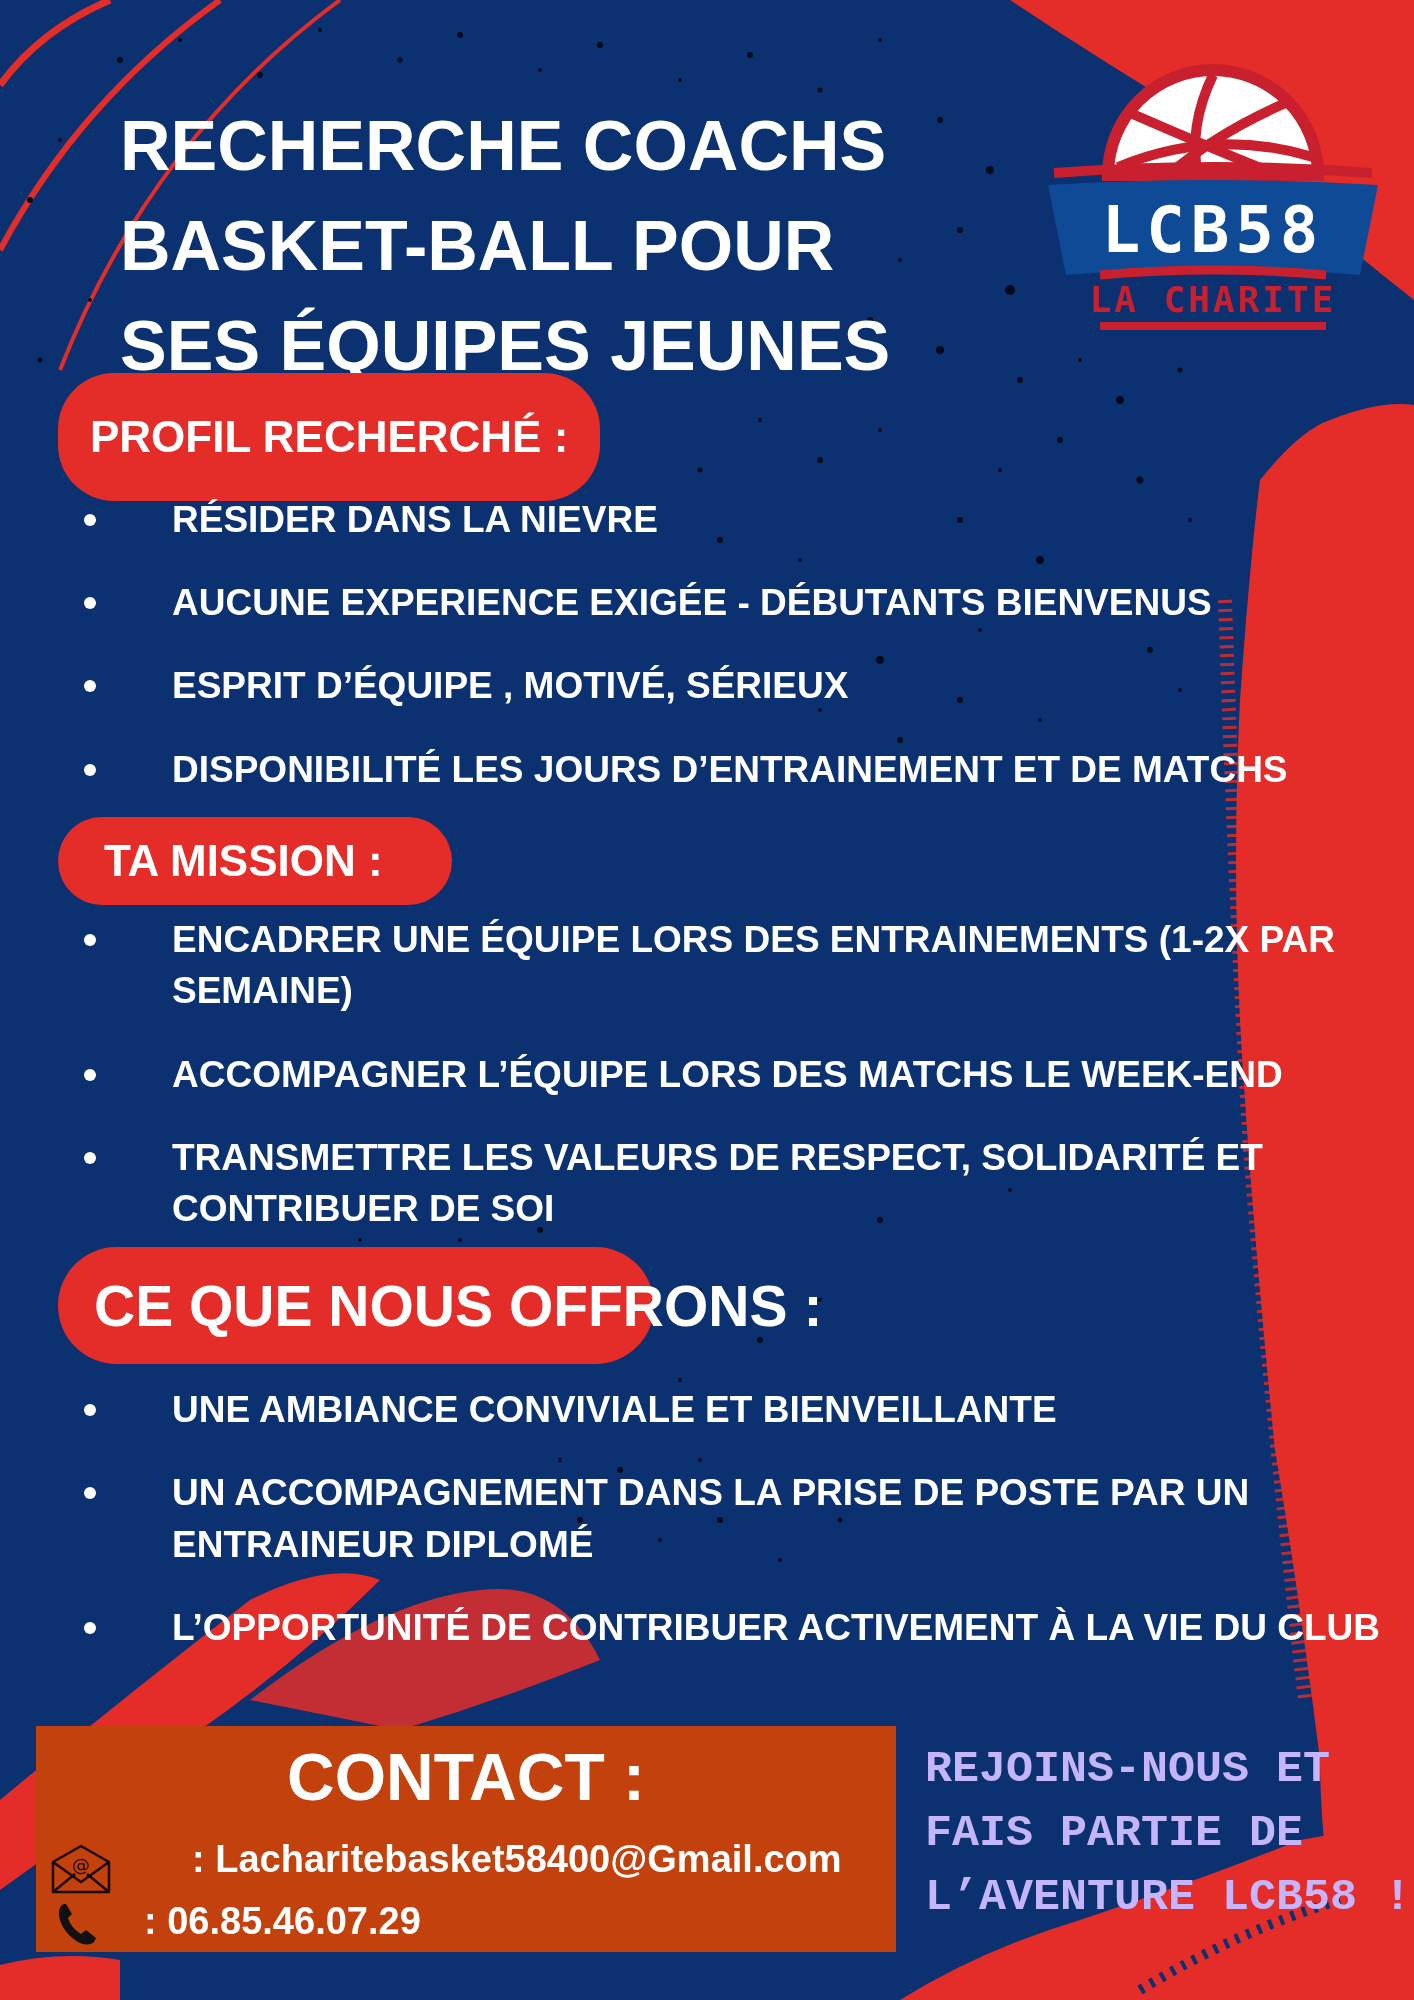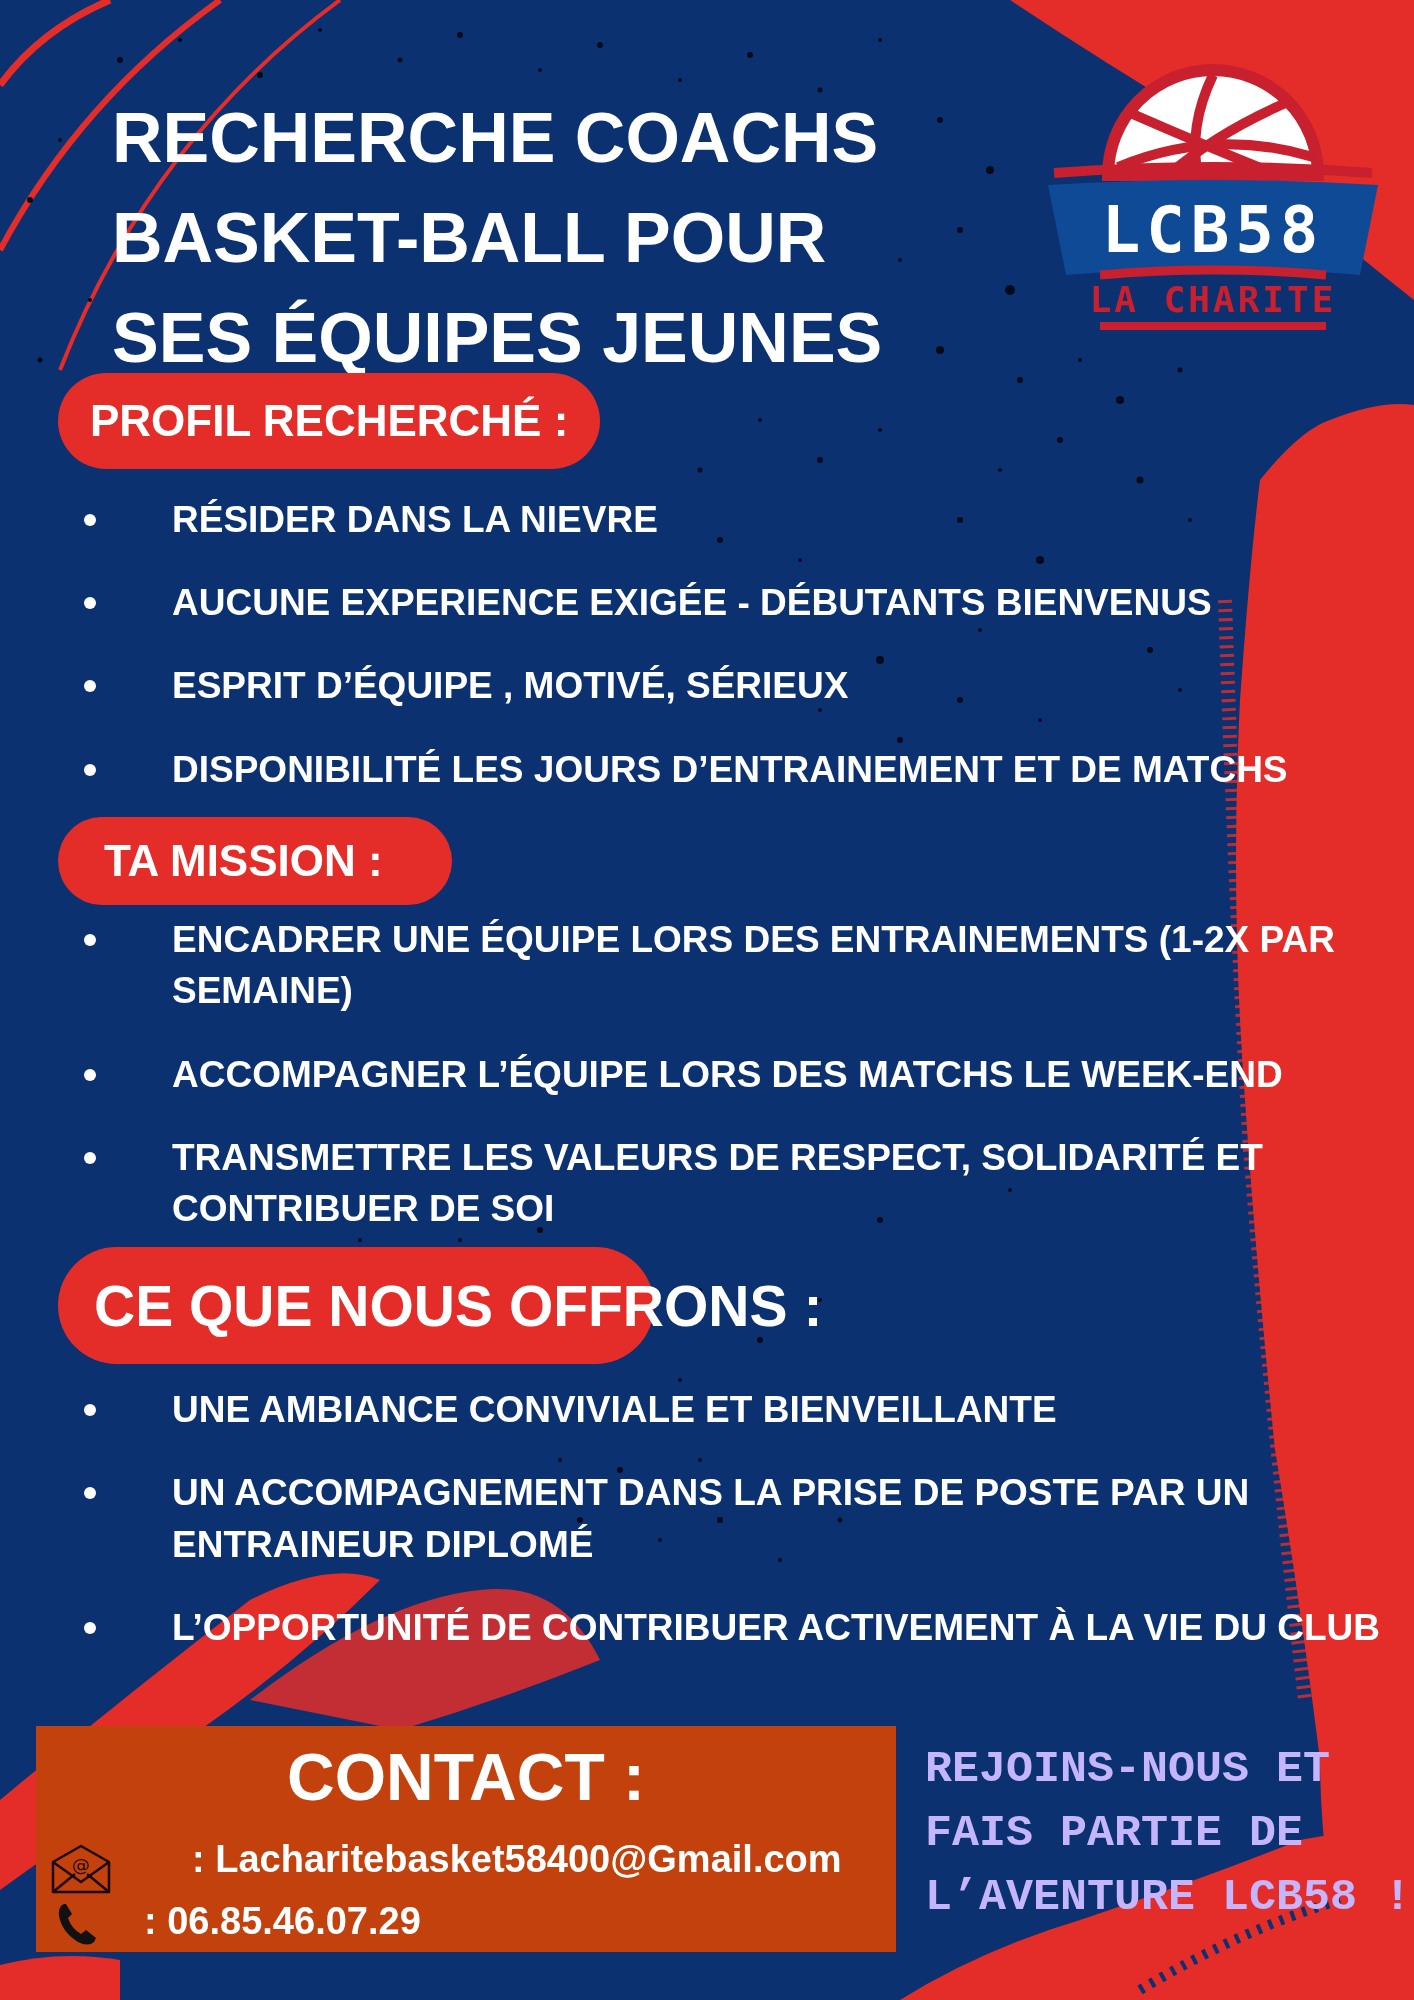--- a/index.html
+++ b/index.html
@@ -109,21 +109,21 @@
         <circle cx="360" cy="1240" r="2"></circle>
         <circle cx="1010" cy="1190" r="2"></circle>
         <circle cx="880" cy="1220" r="3"></circle>
       <circle cx="60" cy="140" r="2"></circle>
         <circle cx="30" cy="200" r="3"></circle>
         <circle cx="90" cy="300" r="2"></circle>
         <circle cx="40" cy="360" r="2.5"></circle>
     </g>
   </svg>
 
-  <h1 class="title" style="margin:8px;">
+  <h1 class="title" style="margin:16px;">
     <div>RECHERCHE  COACHS</div>
     <div>BASKET-BALL POUR</div>
     <div>SES ÉQUIPES JEUNES</div>
   </h1>
 
   <div class="logo">
     <svg width="330" height="285" viewBox="0 0 330 285">
 
       <path d="M60 118 A105 105 0 0 1 270 118 Z" fill="#ffffff" stroke="#c8202e" stroke-width="12"></path>
       <path d="M165 18 Q140 70 150 118" stroke="#c8202e" stroke-width="10" fill="none"></path>
@@ -135,21 +135,21 @@
 
       <path d="M0 128 Q165 118 330 128 L312 218 Q165 205 18 218 Z" fill="#0f4a96"></path>
       <text x="165" y="195" text-anchor="middle" fill="#ffffff" font-family="DejaVu Sans Mono, monospace" font-weight="700" font-size="64" letter-spacing="6">LCB58</text>
       <path d="M52 218 Q165 208 278 218" stroke="#c8202e" stroke-width="9" fill="none"></path>
       <text x="165" y="255" text-anchor="middle" fill="#c8202e" font-family="DejaVu Sans Mono, monospace" font-weight="700" font-size="36" letter-spacing="3">LA CHARITE</text>
       <rect x="52" y="265" width="226" height="8" fill="#c8202e"></rect>
     </svg>
   </div>
 
   <section>
-    <div class="pill" style="top:373px; width:542px; height:96px; padding-left:32px; font-size:44px;">
+    <div class="pill" style="top:373px; width:542px; height:128px; padding-left:32px; font-size:44px;">
       <span>PROFIL RECHERCHÉ :</span>
     </div>
     <div class="item" style="top:494px;">
       <span class="dot"></span>
       <span class="txt">RÉSIDER DANS LA NIEVRE</span>
     </div>
     <div class="item" style="top:577px;">
       <span class="dot"></span>
       <span class="txt">AUCUNE EXPERIENCE EXIGÉE - DÉBUTANTS BIENVENUS</span>
     </div>

